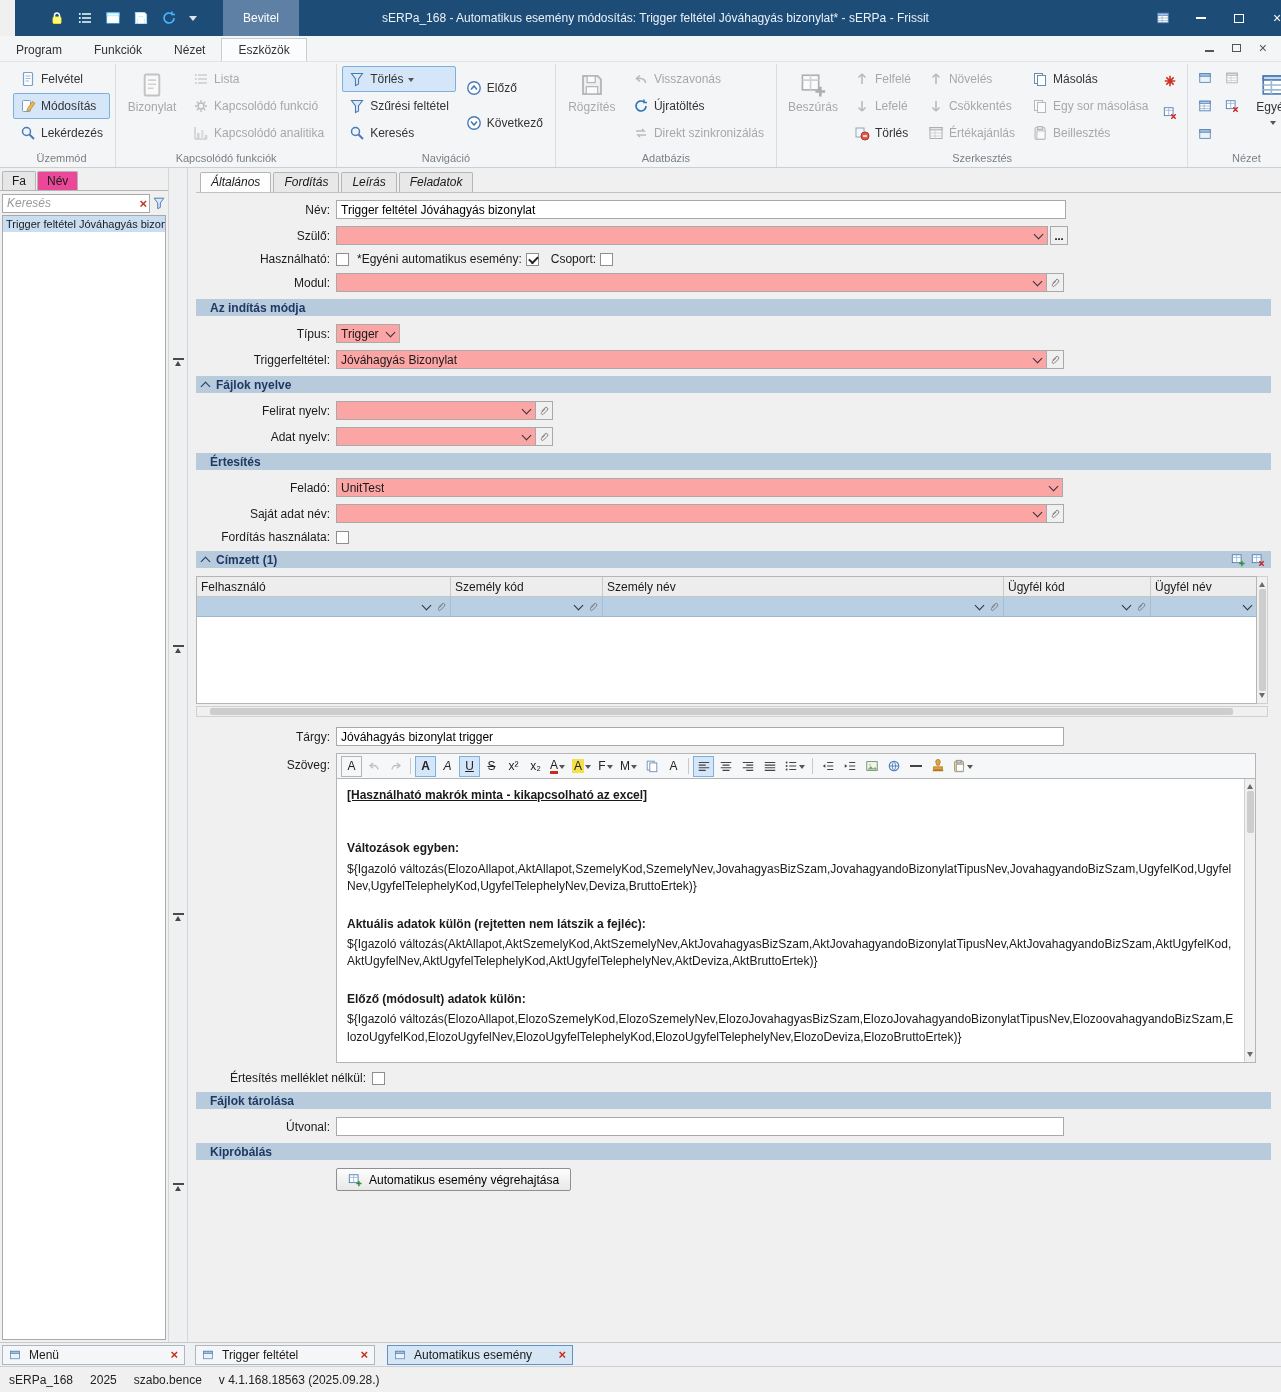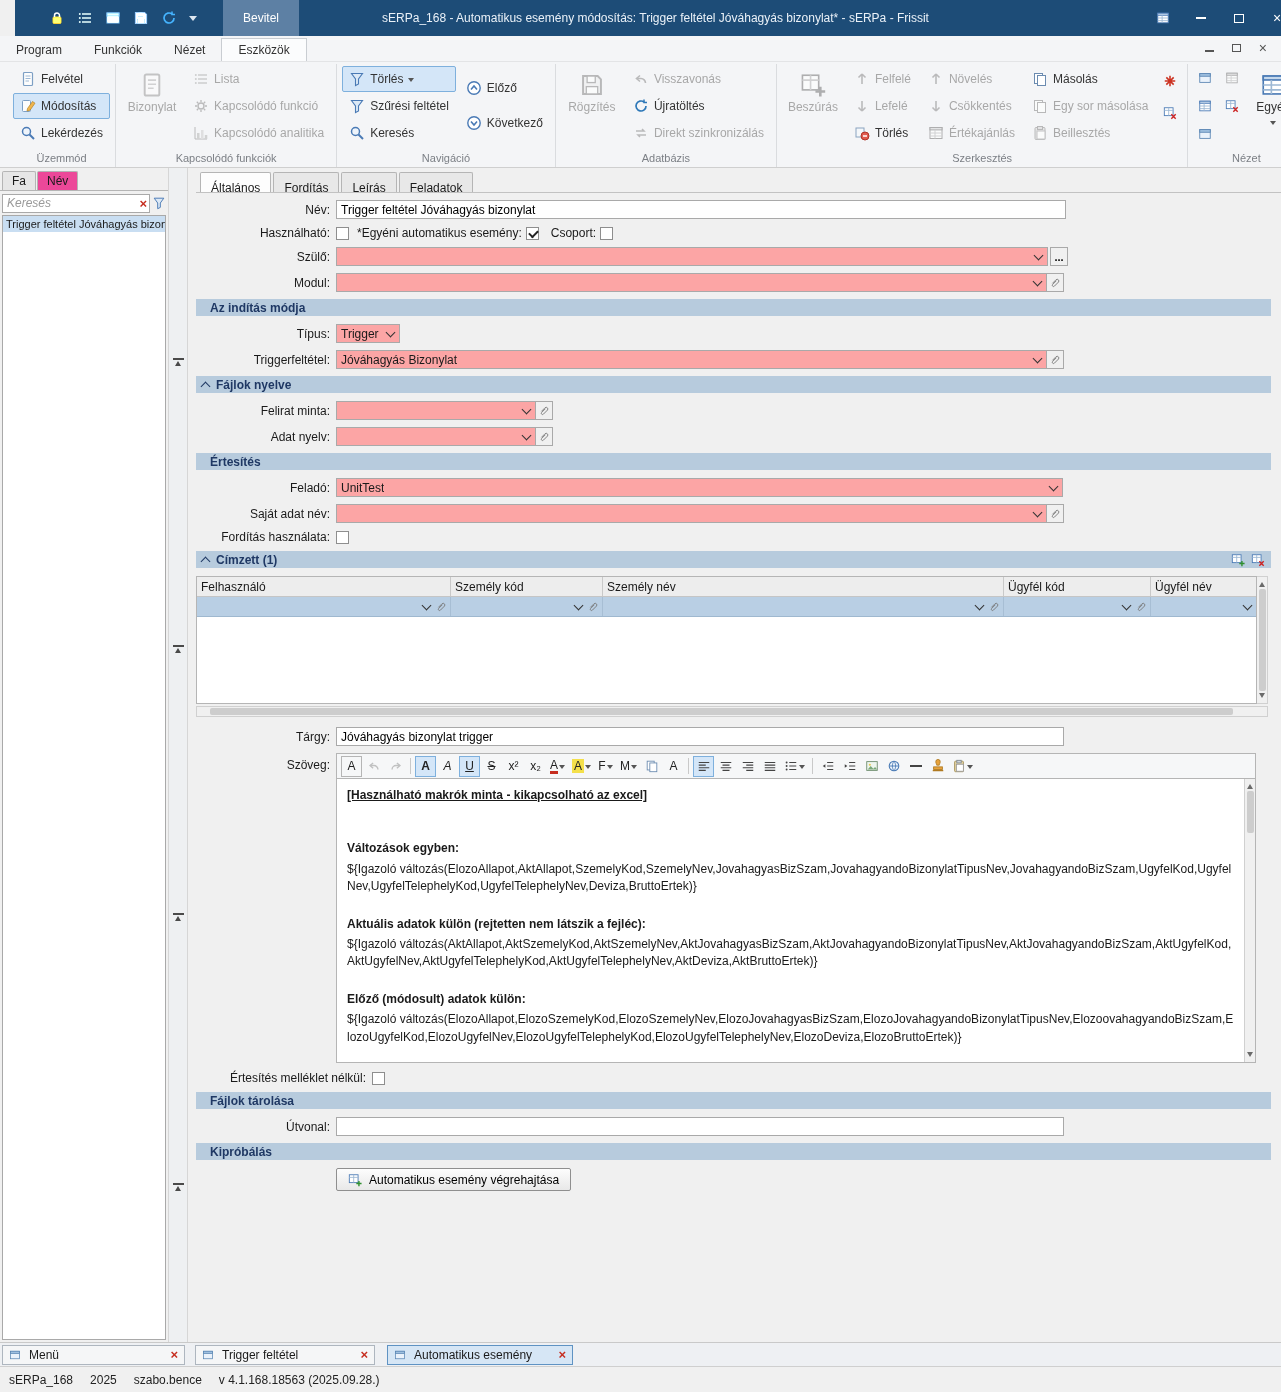--- a/index.html
+++ b/index.html
@@ -59,21 +59,21 @@
   .slist{flex:1;background:#fff;border:1px solid #a9a9a9;margin:0 2px 2px 2px;overflow:hidden;font-size:11px;}
   .sitem{height:16px;line-height:16px;background:#c9def2;padding:0 3px;white-space:nowrap;overflow:hidden;}
   
   .gutter{position:absolute;left:168px;top:0;width:20px;bottom:0;background:#eef0f2;border-left:1px solid #d6d6d6;border-right:1px solid #d6d6d6;}
   .mark{position:absolute;left:4px;width:11px;height:10px;}
   .mark::before{content:"";position:absolute;left:0;right:0;top:0;border-top:2px solid #4a4a4a;}
   .mark::after{content:"";position:absolute;left:2px;top:3px;border-left:3.5px solid transparent;border-right:3.5px solid transparent;border-bottom:5.5px solid #4a4a4a;}
   
   .form{position:absolute;left:188px;top:0;right:0;bottom:0;padding:4px 0 0 8px;overflow:hidden;}
   .ftabs{display:flex;gap:2px;height:21px;margin-bottom:7px;border-bottom:1px solid #c2c2c2;padding-left:4px;}
-  .ftab{padding:8px 10px;border:1px solid #b5b5b5;border-bottom:none;background:#e8e8e8;border-radius:2px 2px 0 0;}
+  .ftab{padding:2px 10px;border:1px solid #b5b5b5;border-bottom:none;background:#e8e8e8;border-radius:2px 2px 0 0;font-style:italic;}
   .ftab.on{background:#fdfdfd;}
   .frow{display:flex;align-items:center;margin-bottom:7px;}
   .flbl{width:140px;text-align:right;padding-right:6px;flex:none;white-space:nowrap;}
   .tbox{height:19px;border:1px solid #a9a9a9;background:#fff;font:12px "Liberation Sans",sans-serif;padding:0 4px;}
   .combo{position:relative;height:19px;border:1px solid #a9a9a9;background:#fca5a5;display:flex;align-items:center;padding:0 20px 0 4px;}
   .cval{white-space:nowrap;overflow:hidden;}
   .dd{position:absolute;right:0;top:0;bottom:0;width:17px;display:flex;align-items:center;justify-content:center;}
   .dd::after{content:"";width:6px;height:6px;border-right:1.5px solid #333;border-bottom:1.5px solid #333;transform:rotate(45deg);margin-top:-3px;}
   .clipbtn{width:17px;height:19px;border:1px solid #a9a9a9;border-left:none;background:#f0f0f0;display:flex;align-items:center;justify-content:center;flex:none;}
   .dots{width:18px;height:19px;border:1px solid #a9a9a9;background:#f0f0f0;font:bold 11px "Liberation Sans",sans-serif;line-height:10px;margin-left:2px;}
@@ -623,38 +623,38 @@
       <span class="ftab">Leírás</span>
       <span class="ftab">Feladatok</span>
     </div>
 
     <div class="frow">
       <span class="flbl">Név:</span>
       <input class="tbox" style="width: 730px;" value="Trigger feltétel Jóváhagyás bizonylat">
     </div>
 
     <div class="frow">
+      <span class="flbl">Szülő:</span>
+      <div class="combo" style="width:712px">
+          <span class="cval"></span>
+          <span class="dd"></span>
+        </div>
+      <button class="dots">...</button>
+    </div>
+
+    <div class="frow">
       <span class="flbl">Használható:</span>
       <span class="cb"></span>
       <span style="margin:0 4px 0 8px">*Egyéni automatikus esemény:</span>
       <span class="cb on"></span>
       <span style="margin:0 4px 0 12px">Csoport:</span>
       <span class="cb"></span>
     </div>
 
     <div class="frow">
-      <span class="flbl">Szülő:</span>
-      <div class="combo" style="width:712px">
-          <span class="cval"></span>
-          <span class="dd"></span>
-        </div>
-      <button class="dots">...</button>
-    </div>
-
-    <div class="frow">
       <span class="flbl">Modul:</span>
       <div class="combo" style="width:711px">
           <span class="cval"></span>
           <span class="dd"></span>
         </div>
       <span class="clipbtn">
           <svg class="i12">
             <use href="#s-clip"></use>
           </svg>
         </span>
@@ -684,21 +684,21 @@
           </svg>
         </span>
     </div>
 
     <div class="sect">
         <span class="chev"></span>
         <span>Fájlok nyelve</span>
       </div>
 
     <div class="frow">
-      <span class="flbl">Felirat minta:</span>
+      <span class="flbl">Felirat nyelv:</span>
       <div class="combo" style="width:200px">
           <span class="cval"></span>
           <span class="dd"></span>
         </div>
       <span class="clipbtn">
           <svg class="i12">
             <use href="#s-clip"></use>
           </svg>
         </span>
     </div>

